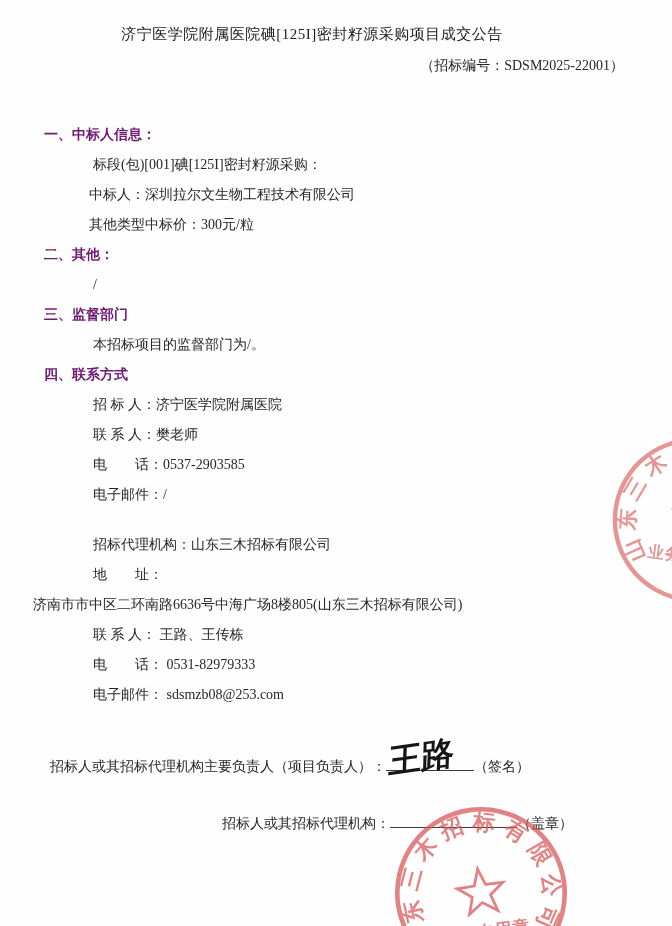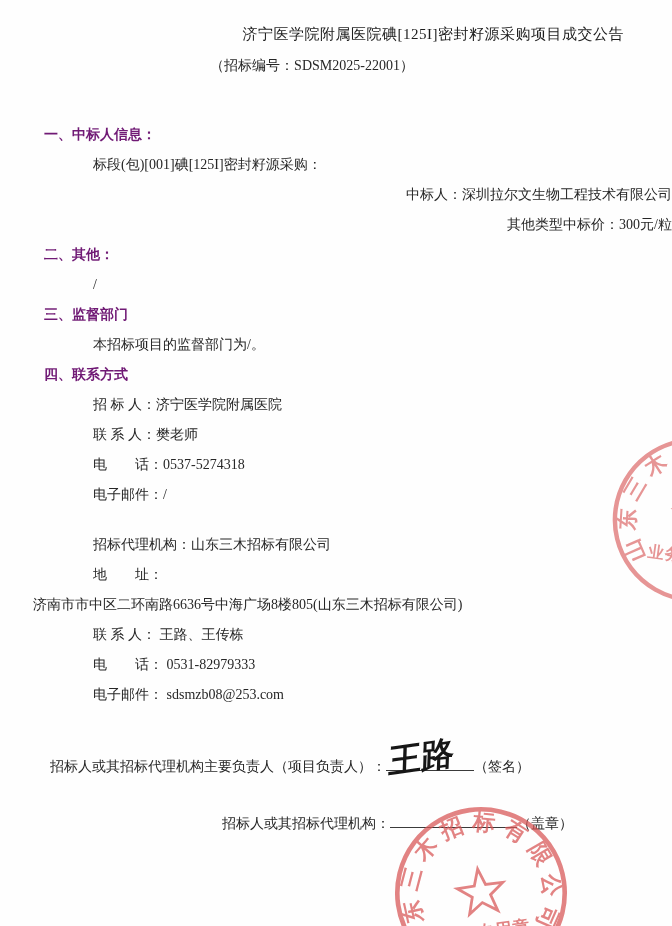--- a/index.html
+++ b/index.html
@@ -3,28 +3,28 @@
 <meta charset="utf-8">
 <style>
   html,body { margin:0; padding:0; background:#ffffff; }
   .page {
     position:relative; width:672px; height:926px; overflow:hidden;
     background:#fefefe; color:#262626;
     font-family:"Liberation Serif","DejaVu Serif",serif;
   }
   .line { font-size:14px; line-height:30px; white-space:pre; }
   .title {
-    padding-top:24px; width:624px; text-align:right;
+    padding-top:24px; width:624px; text-align:center;
     font-size:15px; line-height:21px; color:#1d1d1d; letter-spacing:0.5px;
   }
-  .subtitle { margin-top:10px; width:624px; text-align:center; font-size:14px; line-height:21px; }
+  .subtitle { margin-top:10px; width:624px; text-align:right; font-size:14px; line-height:21px; }
   .h { font-weight:bold; color:#701a75; padding-left:44px; }
   .first-h { margin-top:44px; }
   .ind1 { padding-left:93px; }
-  .ind2 { padding-left:89px;text-align:right; }
+  .ind2 { padding-left:89px; }
   .outd { padding-left:33px; }
   .agency-first { margin-top:20px; }
   .sig-row { font-size:14px; line-height:30px; white-space:pre; }
   .row1 { margin-top:42px; padding-left:50px; }
   .row2 { margin-top:27px; padding-left:222px; }
   .uline {
     display:inline-block; border-bottom:1.5px solid #3a3a3a;
     height:17px; position:relative; vertical-align:baseline;
   }
   .u1 { width:88px; }
@@ -55,21 +55,21 @@
   <div class="line h">二、其他：</div>
   <div class="line ind1">/</div>
 
   <div class="line h">三、监督部门</div>
   <div class="line ind1">本招标项目的监督部门为/。</div>
 
   <div class="line h">四、联系方式</div>
 
   <div class="line ind1">招 标 人：济宁医学院附属医院</div>
   <div class="line ind1">联 系 人：樊老师</div>
-  <div class="line ind1">电　　话：0537-5274318</div>
+  <div class="line ind1">电　　话：0537-2903585</div>
   <div class="line ind1">电子邮件：/</div>
 
   <div class="line ind1 agency-first">招标代理机构：山东三木招标有限公司</div>
   <div class="line ind1">地　　址：</div>
   <div class="line outd">济南市市中区二环南路6636号中海广场8楼805(山东三木招标有限公司)</div>
   <div class="line ind1">联 系 人： 王路、王传栋</div>
   <div class="line ind1">电　　话： 0531-82979333</div>
   <div class="line ind1">电子邮件： sdsmzb08@253.com</div>
 
   <div class="sig-row row1"><span>招标人或其招标代理机构主要负责人（项目负责人）：</span><span class="uline u1"><span class="sig-name">王路</span></span><span>（签名）</span></div>

